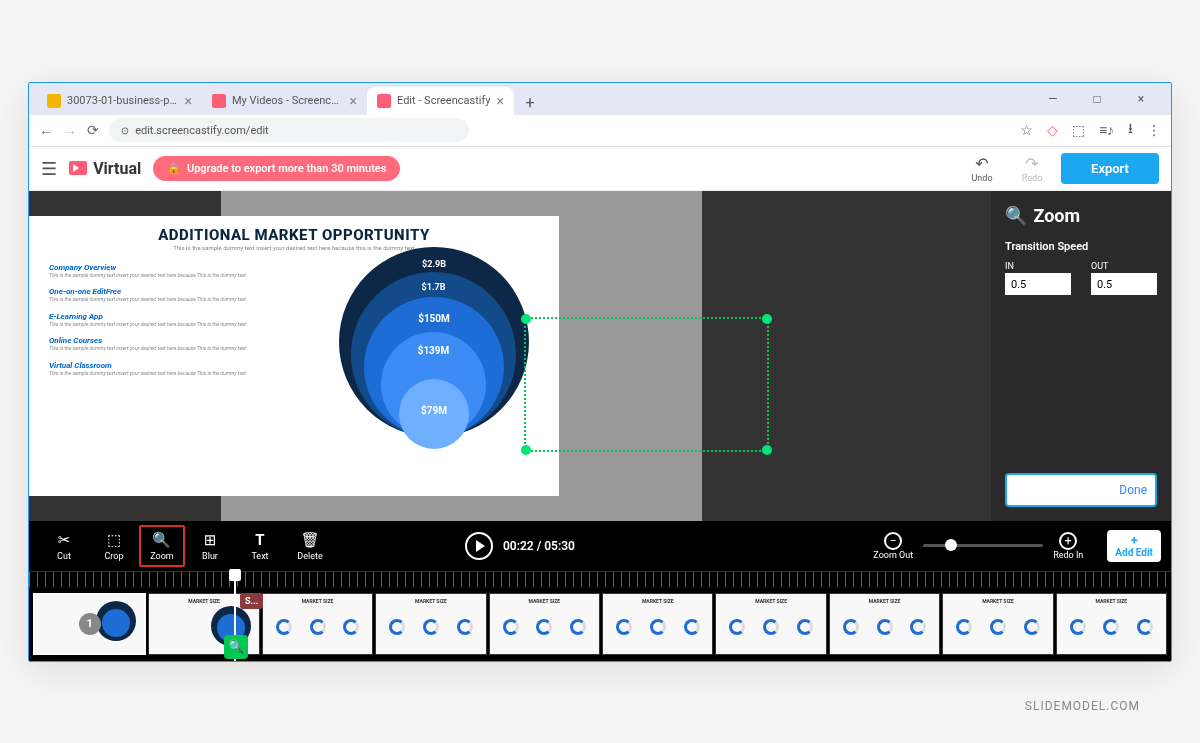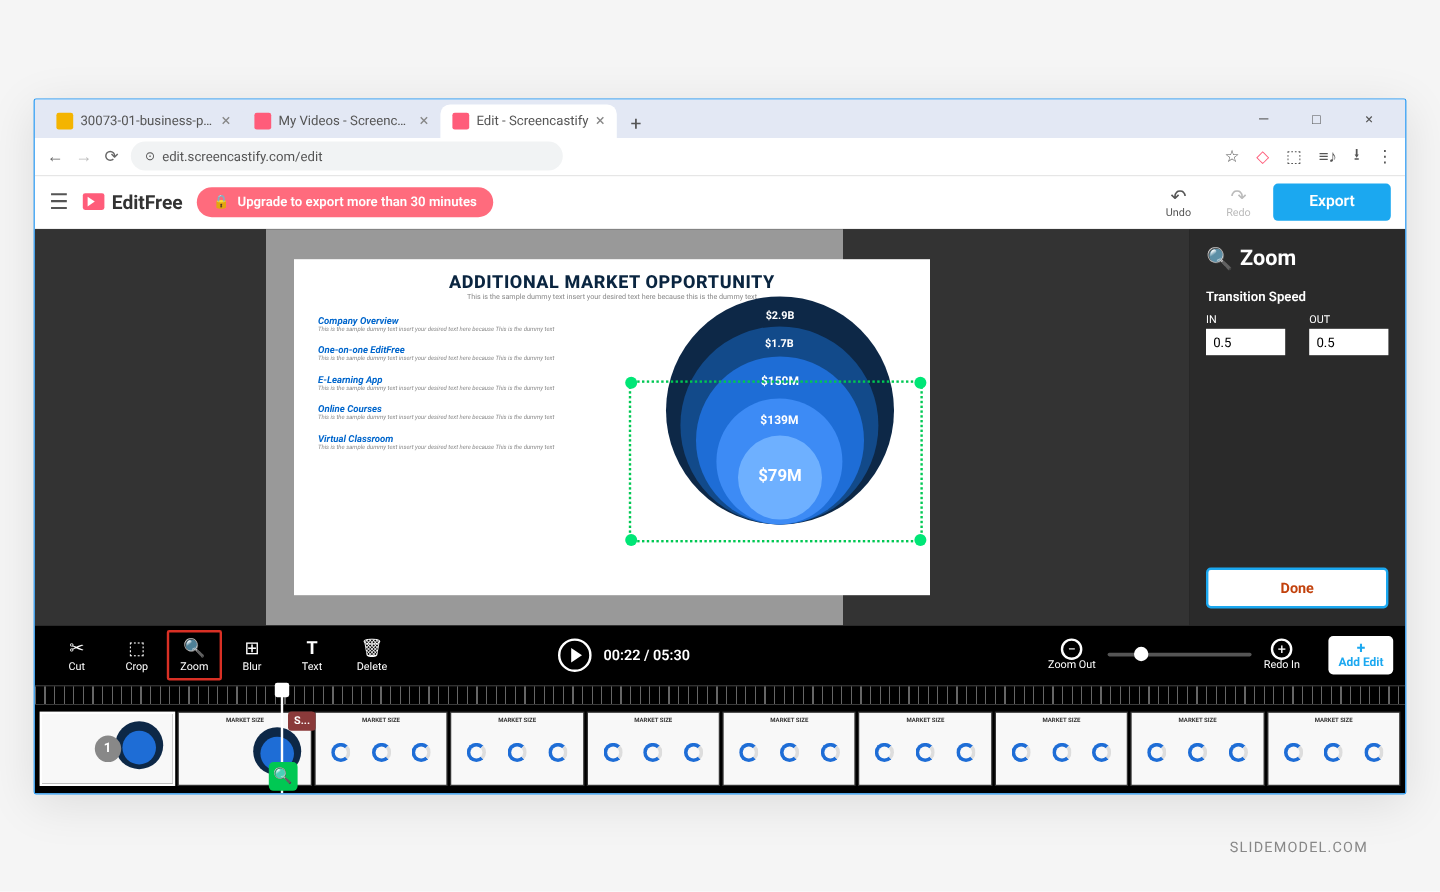--- a/index.html
+++ b/index.html
@@ -30,55 +30,55 @@
 .logo-icon::after { content: ""; position: absolute; left: 4px; top: 3px; border-left: 6px solid #fff; border-top: 4px solid transparent; border-bottom: 4px solid transparent; }
 .upgrade-btn { background: #ff6b7d; color: #fff; border-radius: 16px; padding: 6px 14px; font-size: 11px; font-weight: 600; display: flex; align-items: center; gap: 6px; }
 .header-right { margin-left: auto; display: flex; align-items: center; gap: 8px; }
 .undo-redo { display: flex; flex-direction: column; align-items: center; font-size: 9px; color: #555; width: 42px; }
 .undo-redo.disabled { color: #bbb; }
 .undo-redo .ico { font-size: 16px; }
 .export-btn { background: #1ba8f0; color: #fff; border-radius: 4px; padding: 8px 30px; font-size: 13px; font-weight: 600; }
 
 
 .editor { flex: 1; display: flex; background: #000; position: relative; overflow: hidden; }
-.canvas-area { flex: 1; position: relative; background: linear-gradient(to right, #555 0%, #555 20%, #fff 20%, #fff 70%, #555 70%, #555 100%); display: flex; align-items: center; justify-content: center; }
+.canvas-area { flex: 1; position: relative; background: linear-gradient(to right, #555 0%, #555 20%, #fff 20%, #fff 70%, #555 70%, #555 100%); display: flex; align-items: center; }
 .canvas-dim { position: absolute; inset: 0; background: rgba(0,0,0,0.4); }
 
 .slide { width: 530px; height: 280px; background: #fff; position: relative; z-index: 1; }
 .slide-title { font-size: 15px; font-weight: 800; color: #0a2540; text-align: center; padding-top: 10px; letter-spacing: 0.5px; }
 .slide-sub { font-size: 6px; color: #888; text-align: center; padding-bottom: 2px; }
 .slide-body { display: flex; padding: 10px 20px; gap: 20px; }
 .slide-list { flex: 1; }
 .slide-item { margin-bottom: 9px; font-style: italic; }
 .slide-item h4 { font-size: 8px; color: #0066cc; font-weight: 700; }
 .slide-item p { font-size: 5px; color: #888; line-height: 1.3; }
 .slide-circles { position: relative; width: 210px; height: 210px; margin-top: -16px; }
 .circle { position: absolute; border-radius: 50%; color: #fff; font-weight: 700; text-align: center; }
 .c1 { width: 190px; height: 190px; background: #0d2847; left: 10px; top: 0; font-size: 9px; padding-top: 12px; }
 .c2 { width: 165px; height: 165px; background: #124a8a; left: 22px; top: 25px; font-size: 9px; padding-top: 10px; }
 .c3 { width: 140px; height: 140px; background: #1e6dd6; left: 35px; top: 50px; font-size: 10px; padding-top: 16px; }
 .c4 { width: 105px; height: 105px; background: #3d8bf5; left: 52px; top: 85px; font-size: 10px; padding-top: 13px; }
-.c5 { width: 70px; height: 70px; background: #6eb0ff; left: 70px; top: 116px; font-size: 14px; padding-top: 26px; }
+.c5 { width: 70px; height: 70px; background: #6eb0ff; left: 70px; top: 132px; font-size: 10px; padding-top: 26px; }
 
 .zoom-selection { position: absolute; border: 2px dotted #00c853; z-index: 5; left: 495px; top: 126px; width: 245px; height: 135px; }
 .handle { position: absolute; width: 10px; height: 10px; background: #00e676; border-radius: 50%; }
 .handle.tl { left: -5px; top: -5px; }
 .handle.tr { right: -5px; top: -5px; }
 .handle.bl { left: -5px; bottom: -5px; }
 .handle.br { right: -5px; bottom: -5px; }
 
 
 .right-panel { width: 180px; background: #2a2a2a; color: #fff; padding: 14px; display: flex; flex-direction: column; }
 .panel-title { font-size: 18px; font-weight: 700; display: flex; align-items: center; gap: 6px; margin-bottom: 14px; }
 .panel-label { font-size: 11px; font-weight: 600; margin-bottom: 8px; }
 .speed-inputs { display: flex; gap: 20px; }
 .speed-col { flex: 1; }
 .speed-col label { font-size: 9px; display: block; margin-bottom: 2px; }
 .speed-col input { width: 100%; height: 22px; background: #fff; border: none; color: #000; padding: 0 6px; font-size: 11px; }
-.done-btn { margin-top: auto; background: #fff; color: #c2410c; border: 2px solid #1ba8f0; border-radius: 4px; padding: 8px; font-size: 12px; font-weight: 700; text-align: center; }
+.done-btn { margin-top: auto; background: #fff; color: #3b82f6; border: 2px solid #1ba8f0; border-radius: 4px; padding: 8px; font-size: 12px; font-weight: 400; text-align: right; }
 
 
 .toolbar { height: 50px; background: #000; display: flex; align-items: center; padding: 0 10px; color: #fff; }
 .tool { display: flex; flex-direction: column; align-items: center; gap: 2px; font-size: 9px; width: 50px; padding: 4px 0; }
 .tool .ico { font-size: 15px; }
 .tool.active { border: 2px solid #d93025; border-radius: 2px; width: 46px; }
 .playhead { display: flex; align-items: center; gap: 10px; margin-left: 130px; }
 .play-btn { width: 28px; height: 28px; border: 2px solid #fff; border-radius: 50%; display: flex; align-items: center; justify-content: center; }
 .play-btn::after { content: ""; border-left: 9px solid #fff; border-top: 6px solid transparent; border-bottom: 6px solid transparent; margin-left: 2px; }
 .time { font-size: 12px; font-weight: 600; }
@@ -156,21 +156,21 @@
       <span>≡♪</span>
       <span>⭳</span>
       <span>⋮</span>
     </div>
   </div>
 
   <div class="app-header">
     <span class="hamburger">☰</span>
     <div class="logo">
       <div class="logo-icon"></div>
-      <span>EditFree</span>
+      <span>Virtual</span>
     </div>
     <div class="upgrade-btn">
       <span>🔒</span>
       <span>Upgrade to export more than 30 minutes</span>
     </div>
     <div class="header-right">
       <div class="undo-redo">
         <span class="ico">↶</span>
         <span>Undo</span>
       </div>

